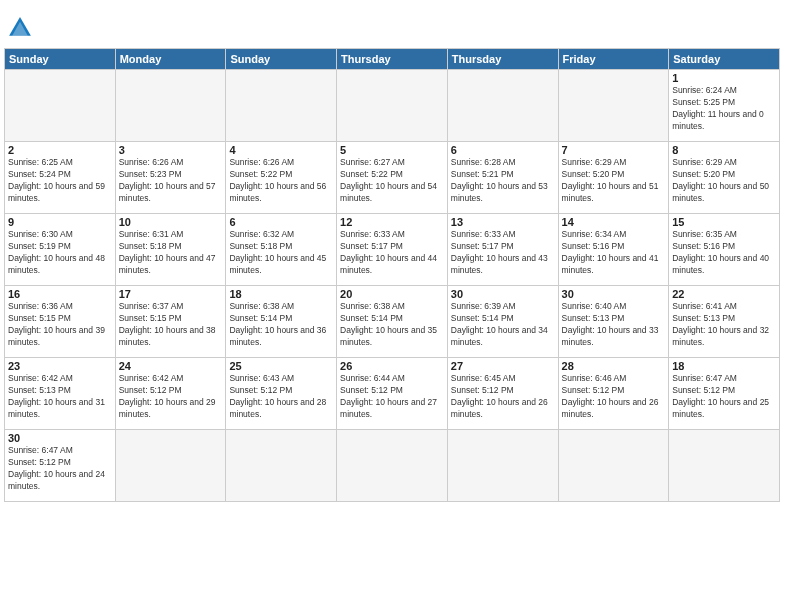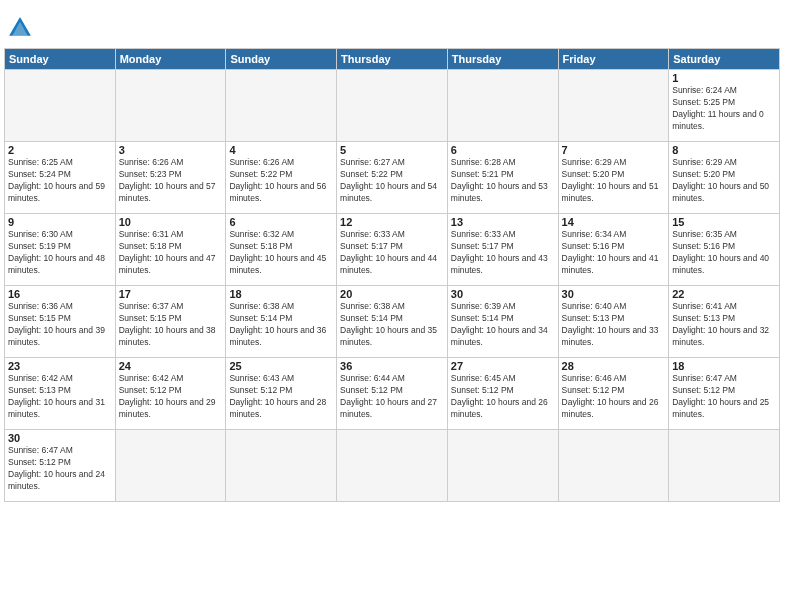--- a/index.html
+++ b/index.html
@@ -241,21 +241,21 @@
           </td>
           <td>
             <div class="day-number">24</div>
             <div class="day-info">Sunrise: 6:42 AM<br>Sunset: 5:12 PM<br>Daylight: 10 hours and 29 minutes.</div>
           </td>
           <td>
             <div class="day-number">25</div>
             <div class="day-info">Sunrise: 6:43 AM<br>Sunset: 5:12 PM<br>Daylight: 10 hours and 28 minutes.</div>
           </td>
           <td>
-            <div class="day-number">36</div>
+            <div class="day-number">26</div>
             <div class="day-info">Sunrise: 6:44 AM<br>Sunset: 5:12 PM<br>Daylight: 10 hours and 27 minutes.</div>
           </td>
           <td>
             <div class="day-number">27</div>
             <div class="day-info">Sunrise: 6:45 AM<br>Sunset: 5:12 PM<br>Daylight: 10 hours and 26 minutes.</div>
           </td>
           <td>
             <div class="day-number">28</div>
             <div class="day-info">Sunrise: 6:46 AM<br>Sunset: 5:12 PM<br>Daylight: 10 hours and 26 minutes.</div>
           </td>

